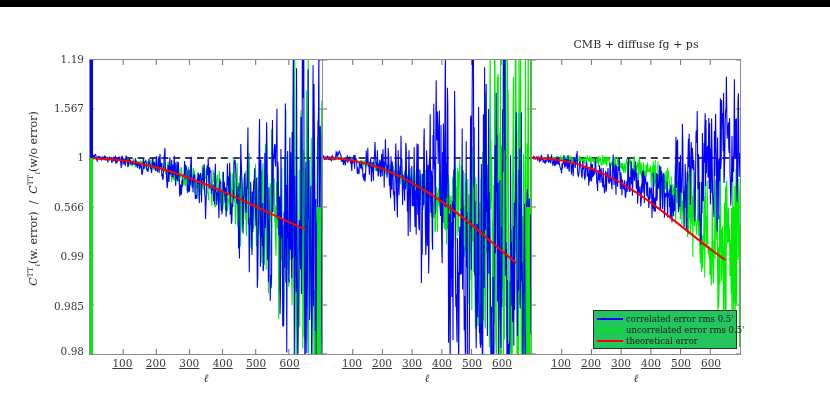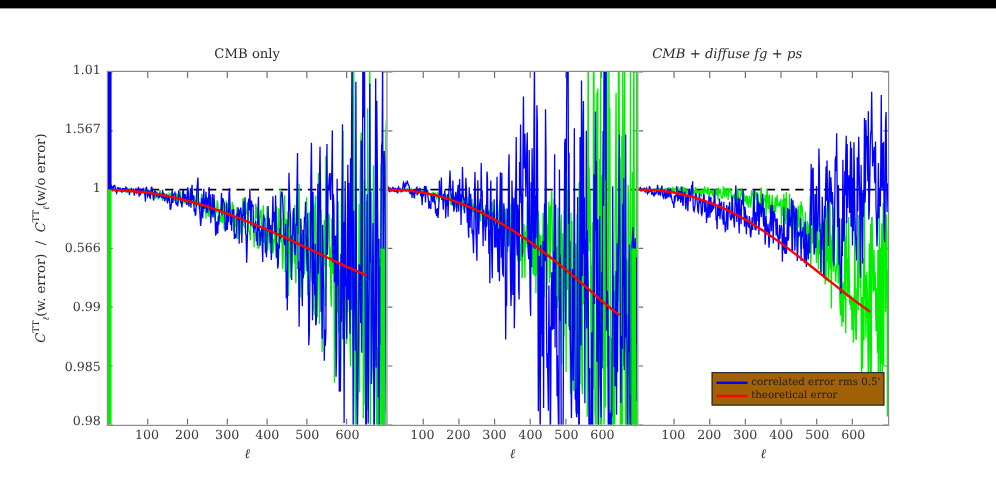--- a/index.html
+++ b/index.html
@@ -26,69 +26,68 @@
   
   .panel{position:absolute;top:59px;height:296px;background:#ffffff;
          border:1px solid #8c8c8c;box-sizing:border-box;overflow:hidden;}
   #p1{left:89px;width:234px;}
   #p2{left:322px;width:210px;}
   #p3{left:531px;width:210px;}
 
   .ptitle{position:absolute;top:38px;text-align:center;font-size:11px;color:#2b2b2b;}
   #t1{left:89px;width:234px;}
   #t2{left:322px;width:210px;}
-  #t3{left:501px;width:210px;font-style:italic;}
+  #t3{left:531px;width:210px;}
 
   .svgplot{position:absolute;left:0;top:0;width:100%;height:100%;display:block;}
 
   
   .xticks{position:absolute;height:14px;top:357px;}
   #x1{left:89px;width:234px;}
   #x2{left:322px;width:210px;}
   #x3{left:531px;width:210px;}
   .xtick{position:absolute;font-size:10.5px;color:#3a3a3a;
-         transform:translateX(-50%);top:0;}
+         transform:translateX(-50%);top:0;text-decoration:underline;}
   .xlabel{position:absolute;top:372px;text-align:center;font-size:11px;
           color:#2b2b2b;font-style:italic;}
   #xl1{left:89px;width:234px;}
   #xl2{left:322px;width:210px;}
   #xl3{left:531px;width:210px;}
 
   
   #legend{position:absolute;left:593px;top:310px;width:144px;
-          background:#a16207;border:1px solid #2d2d2d;
+          background:#22c55e;border:1px solid #2d2d2d;
           padding:2px 3px;box-sizing:border-box;}
   .lgrow{display:flex;align-items:center;height:11px;}
   .lgline{width:26px;height:0;border-top:2px solid #000;margin-right:3px;flex:0 0 auto;}
   .lgtxt{font-size:8.5px;color:#1c1c1c;white-space:nowrap;}
 </style>
 </head>
 <body>
 
 <div id="topbar"></div>
 
 <div id="figure">
 
   <div id="ylabel">
     <span class="mathit">C</span><span class="sup">TT</span><span class="sub">ℓ</span>(w.&nbsp;error)
     &nbsp;/&nbsp;
     <span class="mathit">C</span><span class="sup">TT</span><span class="sub">ℓ</span>(w/o&nbsp;error)
   </div>
 
   <div id="yticks">
-    <div class="ytick" style="top:59px">1.01</div>
+    <div class="ytick" style="top:59px">1.19</div>
     <div class="ytick" style="top:108px">1.567</div>
     <div class="ytick" style="top:157px">1</div>
     <div class="ytick" style="top:207px">0.566</div>
     <div class="ytick" style="top:256px">0.99</div>
     <div class="ytick" style="top:306px">0.985</div>
     <div class="ytick" style="top:351px">0.98</div>
   </div>
 
-  <div class="ptitle" id="t1">CMB only</div>
   <div class="ptitle" id="t3">CMB + diffuse fg + ps</div>
 
   <div class="panel" id="p1">
     <svg class="svgplot" id="svg1" viewBox="0 0 234 296" preserveAspectRatio="none">
         <g>
           <line x1="33.42857142857142" x2="33.42857142857142" y1="0" y2="5" stroke="#6e6e6e" stroke-width="1"></line>
           <line x1="33.42857142857142" x2="33.42857142857142" y1="291" y2="296" stroke="#6e6e6e" stroke-width="1"></line>
           <line x1="66.85714285714285" x2="66.85714285714285" y1="0" y2="5" stroke="#6e6e6e" stroke-width="1"></line>
           <line x1="66.85714285714285" x2="66.85714285714285" y1="291" y2="296" stroke="#6e6e6e" stroke-width="1"></line>
           <line x1="100.28571428571428" x2="100.28571428571428" y1="0" y2="5" stroke="#6e6e6e" stroke-width="1"></line>
@@ -225,18 +224,22 @@
   <div class="xlabel" id="xl1">ℓ</div>
   <div class="xlabel" id="xl2">ℓ</div>
   <div class="xlabel" id="xl3">ℓ</div>
 
   <div id="legend">
     <div class="lgrow">
       <span class="lgline" id="lgl0" style="border-top-color: rgb(0, 0, 255);"></span>
       <span class="lgtxt">correlated error rms 0.5'</span>
     </div>
     <div class="lgrow">
+      <span class="lgline" id="lgl1" style="border-top-color: rgb(0, 238, 0);"></span>
+      <span class="lgtxt">uncorrelated error rms 0.5'</span>
+    </div>
+    <div class="lgrow">
       <span class="lgline" id="lgl2" style="border-top-color: rgb(255, 0, 0);"></span>
       <span class="lgtxt">theoretical error</span>
     </div>
   </div>
 
 </div>
 
 </body></html>

